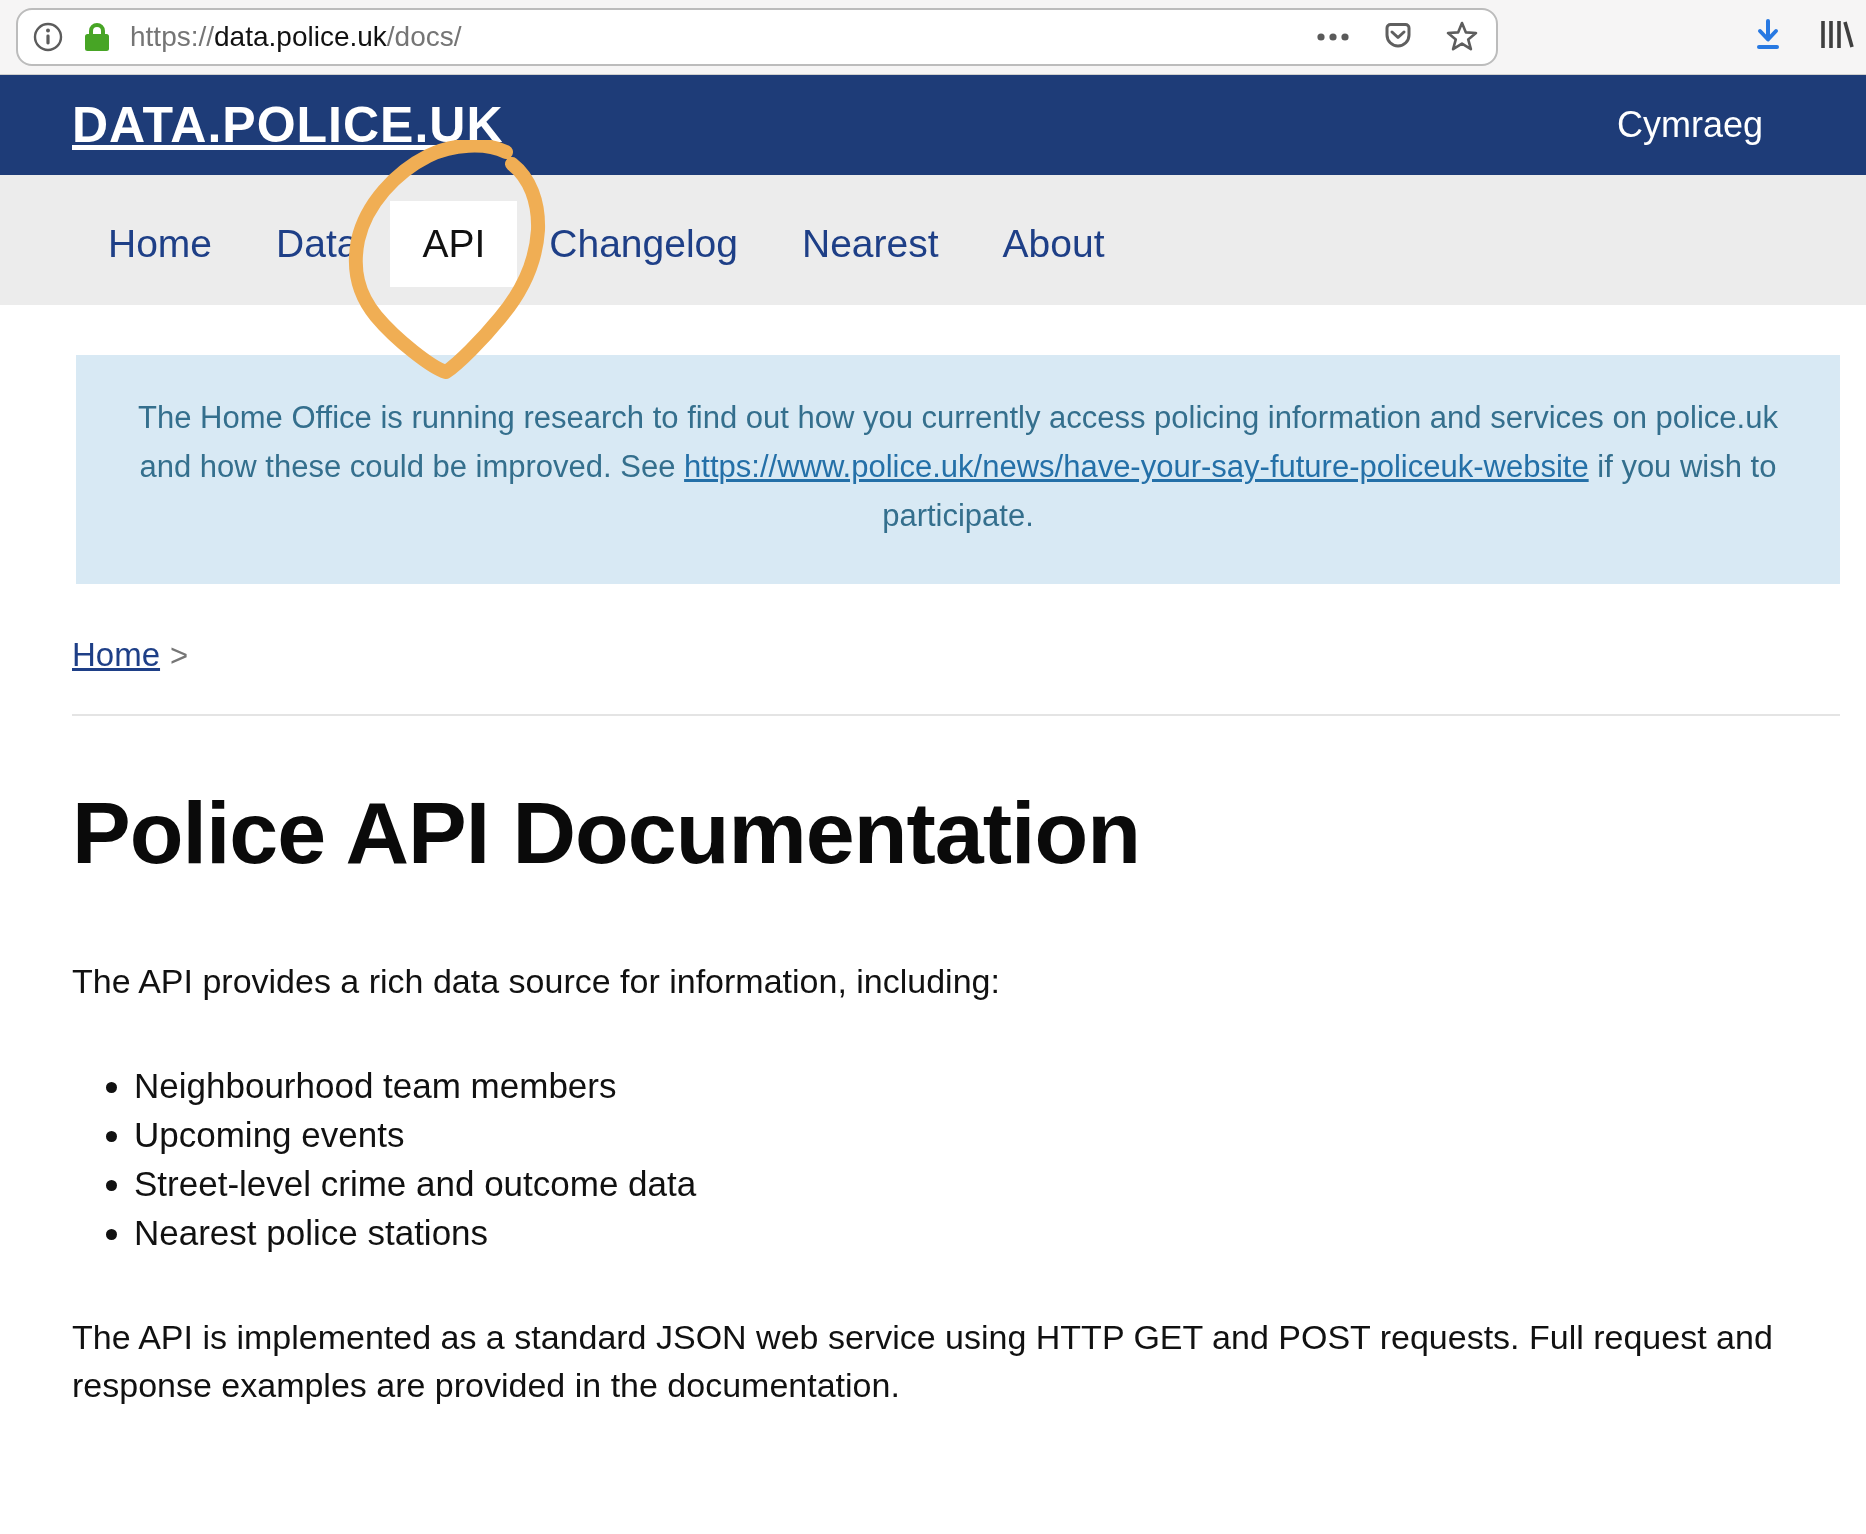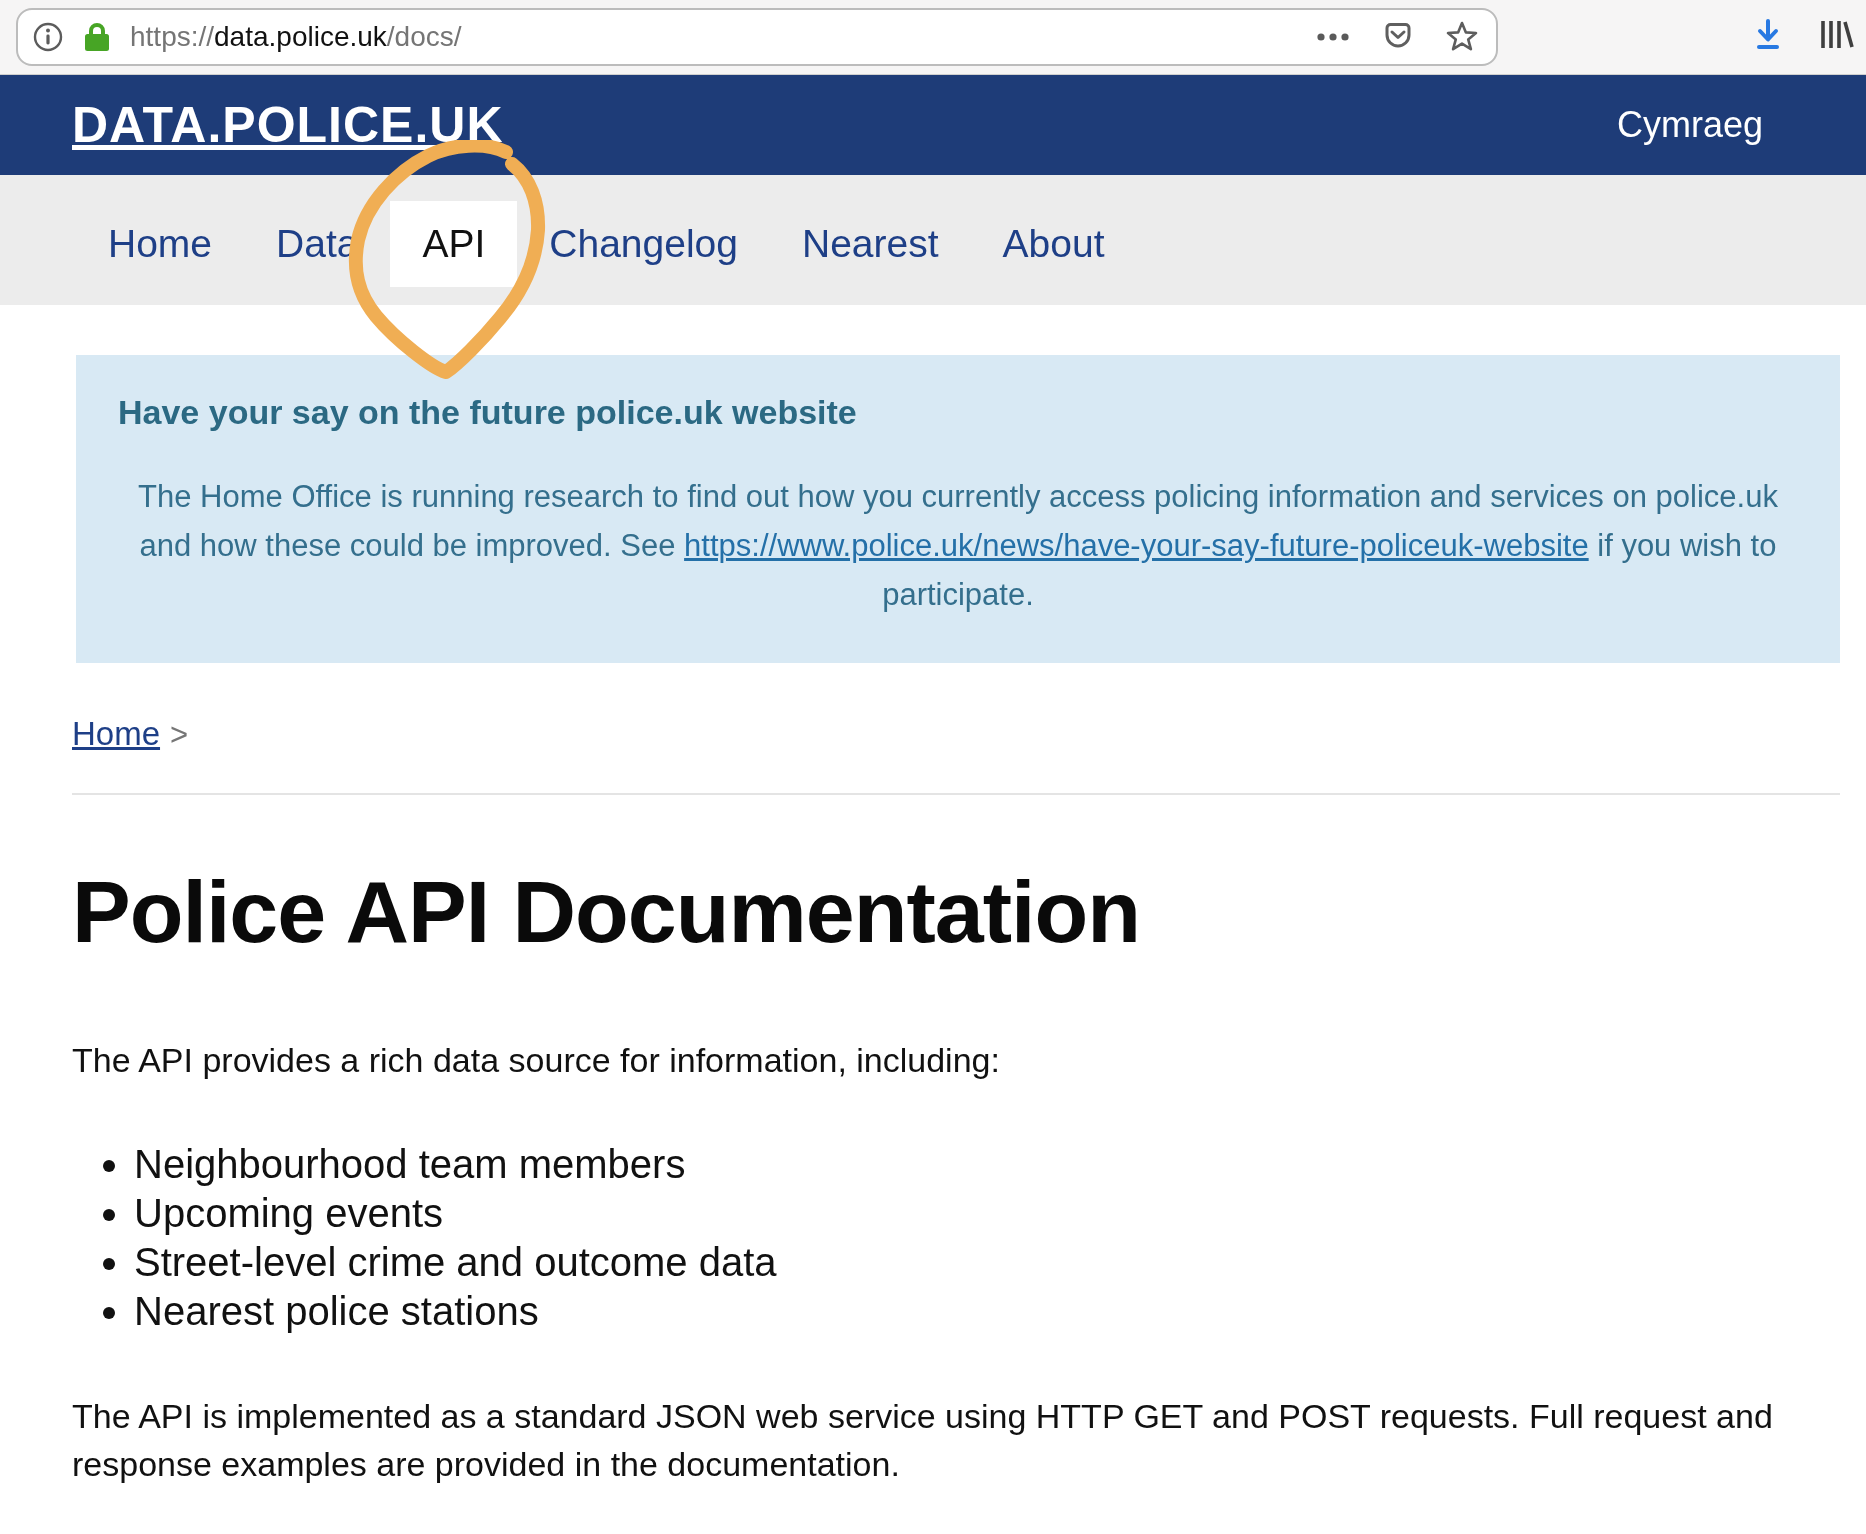--- a/index.html
+++ b/index.html
@@ -81,21 +81,21 @@
   .breadcrumb { margin-top:52px; font-size:33px; }
   .breadcrumb a { color:#1e3f87; text-decoration:underline; }
   .breadcrumb .sep { color:#767676; margin-left:10px; font-size:31px; }
   .rule { border:none; border-top:2px solid #e4e4e4; margin:40px 0 0 0; }
   .page-title {
     font-size:88px; line-height:1.0; font-weight:700; color:#0a0a0a;
     margin:73px 0 0 0; letter-spacing:-1px;
   }
   .intro { font-size:34px; line-height:40px; margin:84px 0 0 0; }
   .feature-list { margin:60px 0 0 0; padding-left:62px; }
-  .feature-list li { font-size:40px; line-height:49px; }
+  .feature-list li { font-size:35px; line-height:49px; }
   .outro { font-size:34px; line-height:48px; margin:56px 0 0 0; max-width:1790px; }
 </style>
 </head>
 <body>
 
 <div class="chrome">
   <div class="urlbar">
     <span class="icon">
       <svg width="36" height="36" viewBox="0 0 36 36">
         <circle cx="18" cy="18" r="13" fill="none" stroke="#5c5c5c" stroke-width="2.4"></circle>
@@ -169,21 +169,20 @@
            C 146 2, 112 4, 88 16
            C 56 32, 26 64, 18 100
            C 12 130, 18 154, 36 176
            C 56 200, 92 228, 106 232
            C 118 224, 142 200, 160 178
            C 182 152, 196 122, 198 90
            C 199 62, 190 38, 172 24" fill="none" stroke="#f0ae54" stroke-width="14" stroke-linecap="round" stroke-linejoin="round"></path>
 </svg>
 
 <div class="notice">
-  <div class="notice-heading">Have your say on the future police.uk website</div>
   <p class="notice-body"><span>The Home Office is running research to find out how you currently access policing information and services on police.uk and how these could be improved. See </span><a href="#">https://www.police.uk/news/have-your-say-future-policeuk-website</a><span> if you wish to participate.</span></p>
 </div>
 
 <div class="content">
   <div class="breadcrumb">
     <a href="#">Home</a><span class="sep">&gt;</span>
   </div>
   <hr class="rule">
   <h1 class="page-title">Police API Documentation</h1>
   <p class="intro">The API provides a rich data source for information, including:</p>

